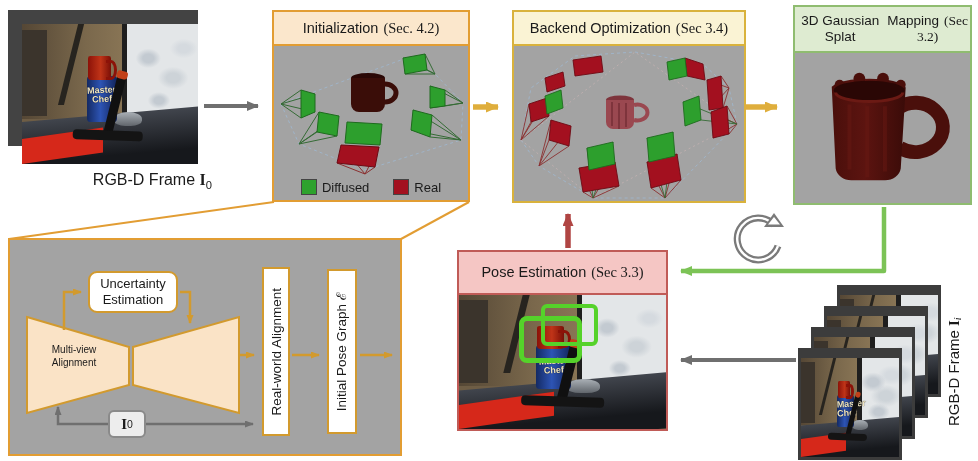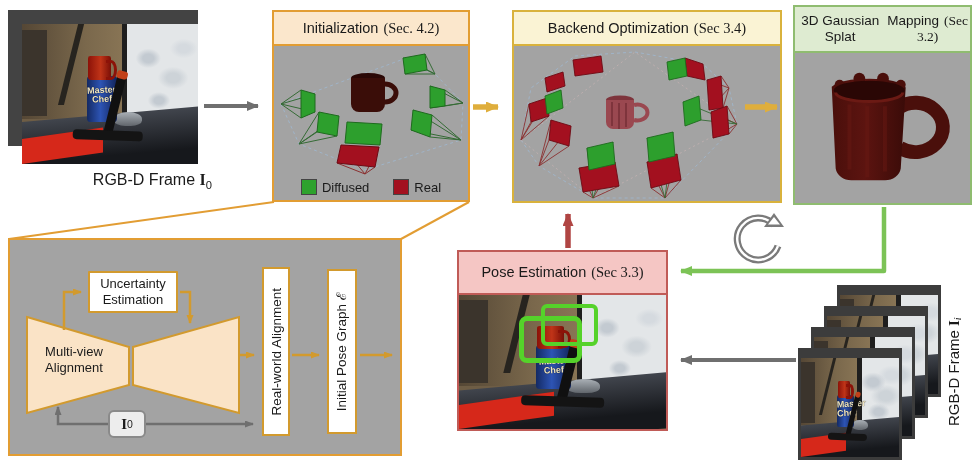--- a/index.html
+++ b/index.html
@@ -55,25 +55,25 @@
   
   .frame-card{position:absolute;width:104px;height:112px;background:#3c3c3c;box-sizing:border-box;padding:10px 3px 3px 3px;}
   .frame-card .scene{position:absolute;left:3px;top:10px;right:3px;bottom:3px;}
 
   
   .bbox-layer{position:absolute;left:29%;top:7%;width:38%;height:44%;z-index:5;}
   .bb-back{position:absolute;right:0;top:0;width:72%;height:70%;border:4px solid #55d22a;border-radius:6px;box-sizing:border-box;}
   .bb-front{position:absolute;left:0;top:20%;width:80%;height:80%;border:5px solid #55d22a;border-radius:8px;box-sizing:border-box;}
 
   
-  .rounded-node{position:absolute;box-sizing:border-box;border:2.5px solid #d29a2e;border-radius:1px;background:#fff;
+  .rounded-node{position:absolute;box-sizing:border-box;border:2.5px solid #d29a2e;border-radius:9px;background:#fff;
                 display:flex;flex-direction:column;align-items:center;justify-content:center;font-size:13px;line-height:1.2;text-align:center;}
   .vbox{position:absolute;box-sizing:border-box;border:2px solid #d29a2e;background:#fff;display:flex;align-items:center;justify-content:center;}
   .vtext{writing-mode:vertical-rl;transform:rotate(180deg);font-size:13.5px;white-space:nowrap;}
-  .trap-label{position:absolute;font-size:13px;line-height:1.25;text-align:center;}
+  .trap-label{position:absolute;font-size:10px;line-height:1.25;text-align:center;}
   .chip{position:absolute;box-sizing:border-box;border:2px solid #8a8a8a;border-radius:6px;background:#ededed;
         display:flex;align-items:center;justify-content:center;font-size:15px;}
 
   .big-label{font-size:16px;text-align:right;}
   .vlabel{writing-mode:vertical-rl;transform:rotate(180deg);font-size:15px;white-space:nowrap;display:flex;align-items:center;}
   svg{display:block;}
   #overlay{position:absolute;left:0;top:0;z-index:40;pointer-events:none;}
 </style>
 </head>
 <body>
@@ -138,21 +138,21 @@
         <span class="sw" style="background: rgb(45, 162, 45);"></span>
         <span>Diffused</span>
       </span>
       <span class="leg-item">
         <span class="sw" style="background: rgb(163, 16, 31);"></span>
         <span>Real</span>
       </span>
     </div>
   </div>
 
-  <div class="module box-gold" style="left:512px;top:10px;width:270px;height:193px;z-index:10;">
+  <div class="module box-gold" style="left:512px;top:10px;width:234px;height:193px;z-index:10;">
     <div class="box-header hdr-gold">
       <span>Backend Optimization</span>
       <span class="serif sec">(Sec 3.4)</span>
     </div>
     <svg class="abs" style="left:1px;top:36px;" width="226" height="154" viewBox="0 0 226 154">
       <polyline points="6,92 24,118 78,150 150,150 222,76 214,40 188,16 120,4 60,8 16,40 6,92" fill="none" stroke="#9fb6cc" stroke-width="0.9" stroke-dasharray="3,3"></polyline>
       <polyline points="6,92 78,150 222,76 120,4 6,92" fill="none" stroke="#c9b3b3" stroke-width="0.7" stroke-dasharray="2,3"></polyline>
 
       <ellipse cx="105" cy="52" rx="14" ry="4.5" fill="#7e343c"></ellipse>
       <path d="M91,52 h28 v22 a7,7 0 0 1 -7,7 h-14 a7,7 0 0 1 -7,-7 z" fill="#9a4850"></path>

